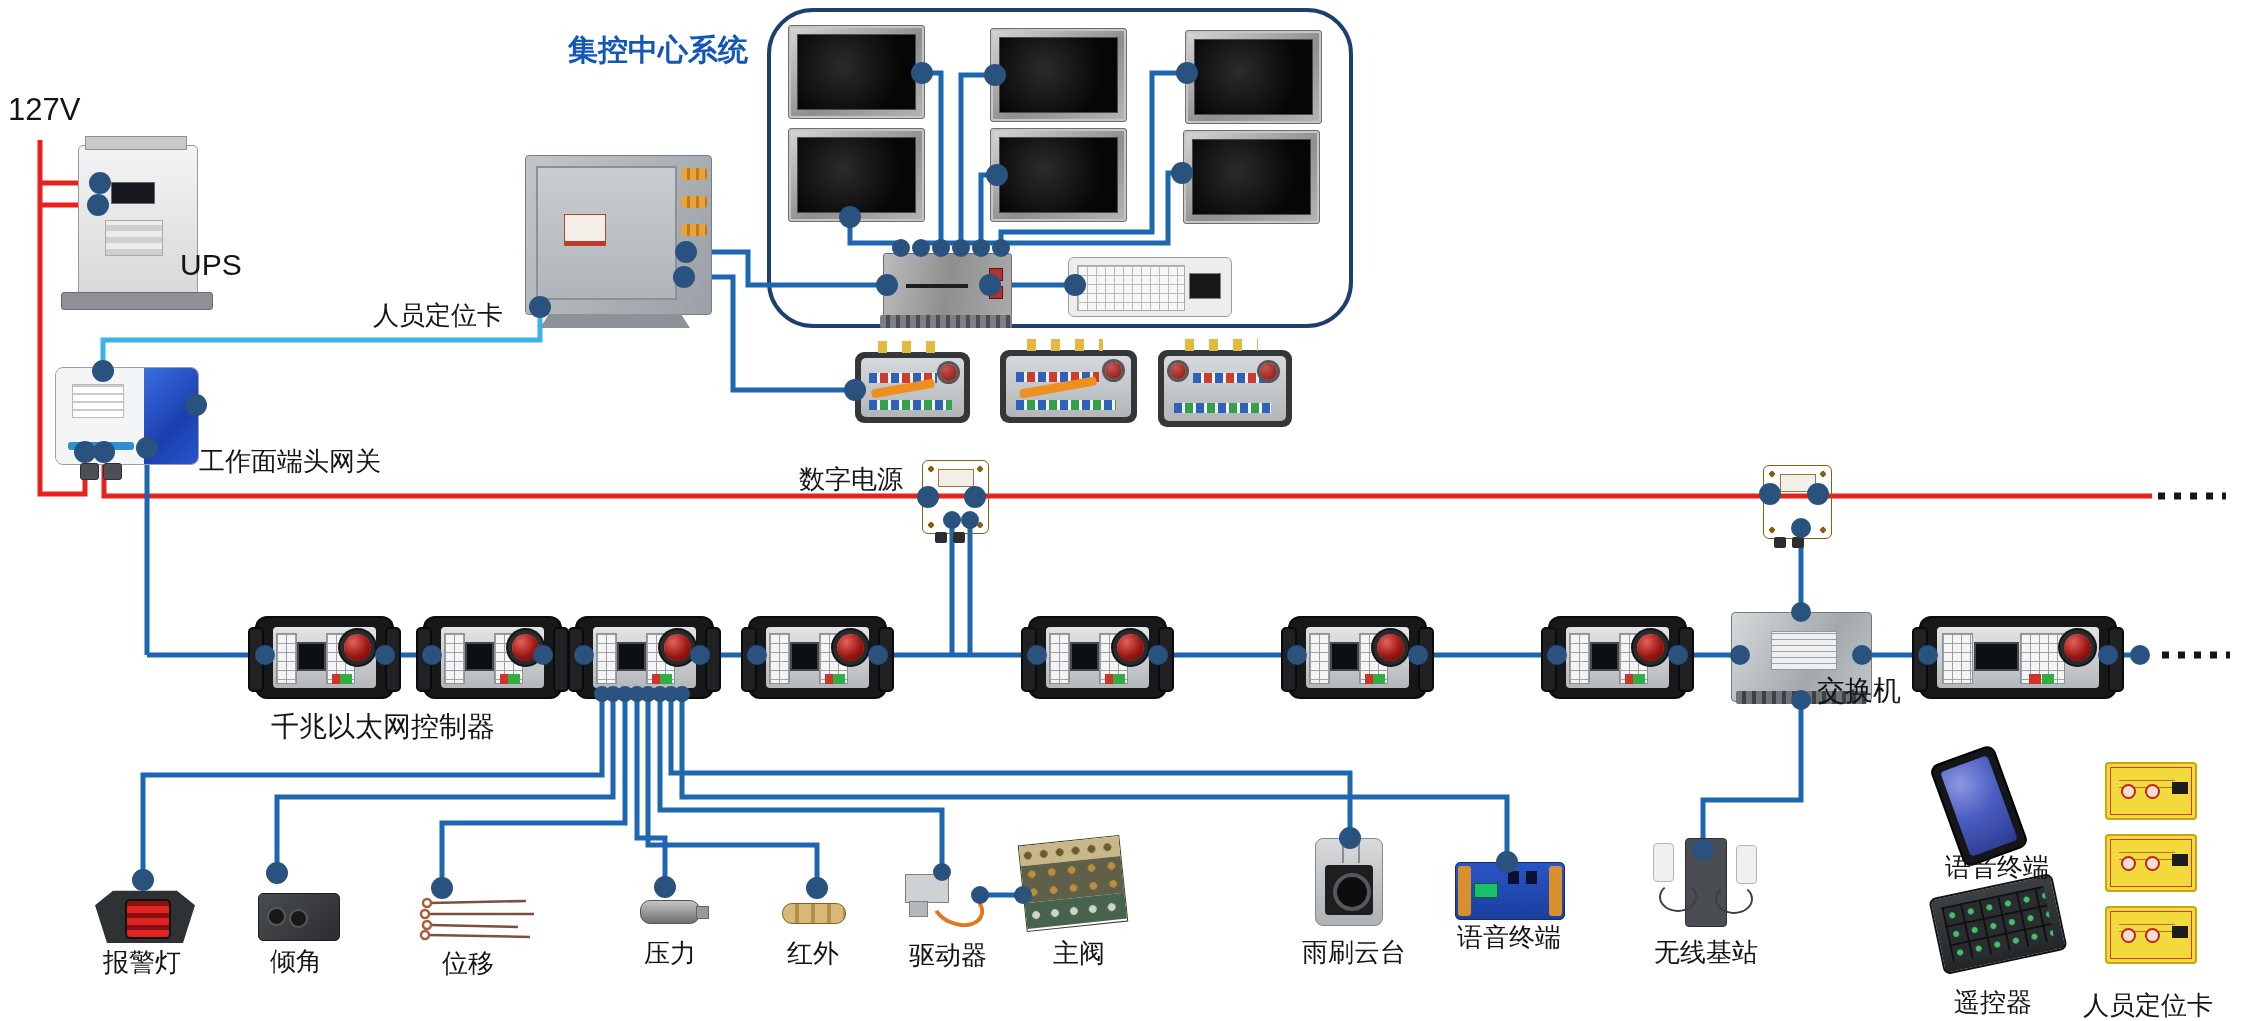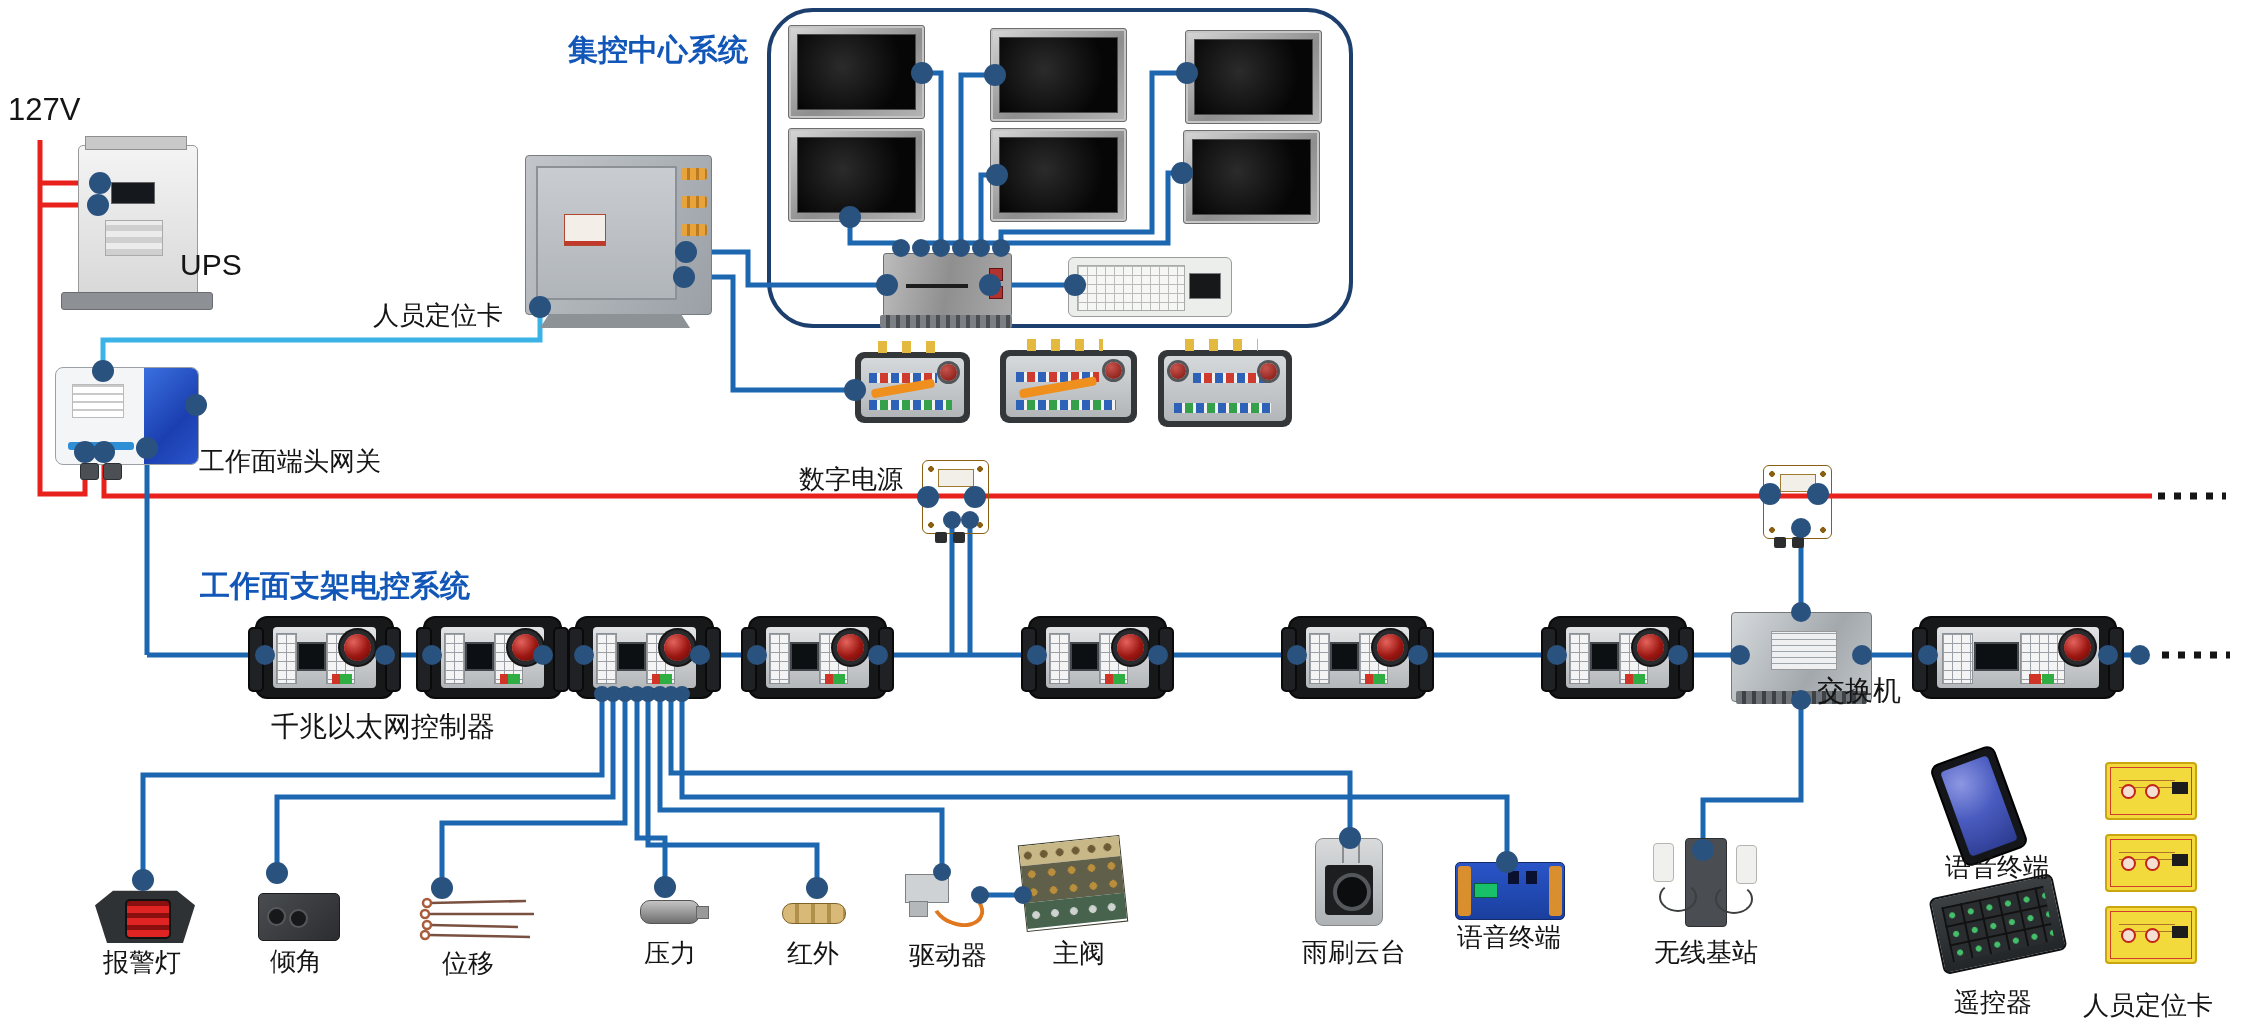--- a/index.html
+++ b/index.html
@@ -155,21 +155,20 @@
       <path d="M2158,496 H2226" class="w-dash"></path>
       <path d="M2162,655 H2230" class="w-dash"></path>
     </svg>
 
   <div class="lbl lbl-l" style="left:8px;top:92px;font-size:31px">127V</div>
   <div class="lbl lbl-l" style="left:180px;top:248px;font-size:30px">UPS</div>
   <div class="lbl lbl-title" style="left:658px;top:30px">集控中心系统</div>
   <div class="lbl" style="left:438px;top:298px">人员定位卡</div>
   <div class="lbl" style="left:290px;top:444px">工作面端头网关</div>
   <div class="lbl" style="left:851px;top:462px">数字电源</div>
-  <div class="lbl lbl-title" style="left:335px;top:566px">工作面支架电控系统</div>
   <div class="lbl" style="left:383px;top:708px;font-size:28px">千兆以太网控制器</div>
   <div class="lbl" style="left:1859px;top:672px;font-size:28px">交换机</div>
   <div class="lbl" style="left:142px;top:945px">报警灯</div>
   <div class="lbl" style="left:296px;top:944px">倾角</div>
   <div class="lbl" style="left:468px;top:946px">位移</div>
   <div class="lbl" style="left:670px;top:936px">压力</div>
   <div class="lbl" style="left:813px;top:936px">红外</div>
   <div class="lbl" style="left:948px;top:938px">驱动器</div>
   <div class="lbl" style="left:1079px;top:936px">主阀</div>
   <div class="lbl" style="left:1354px;top:935px">雨刷云台</div>

